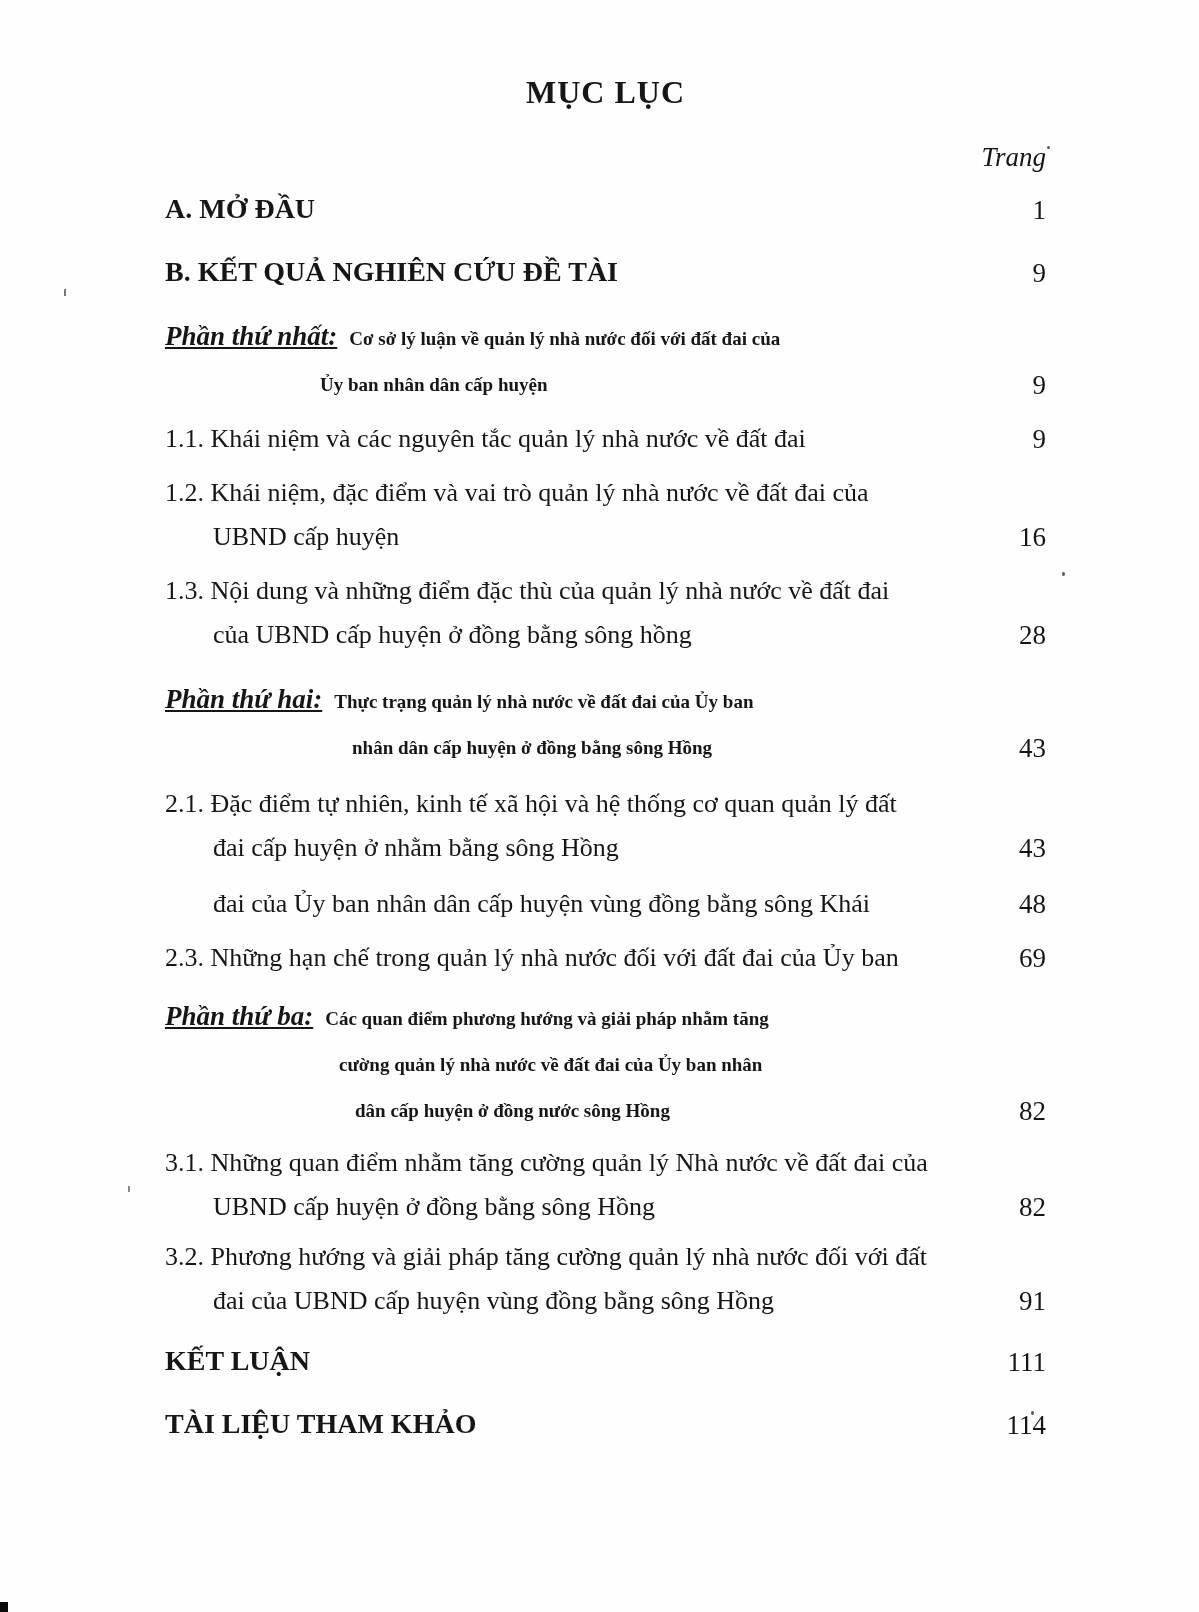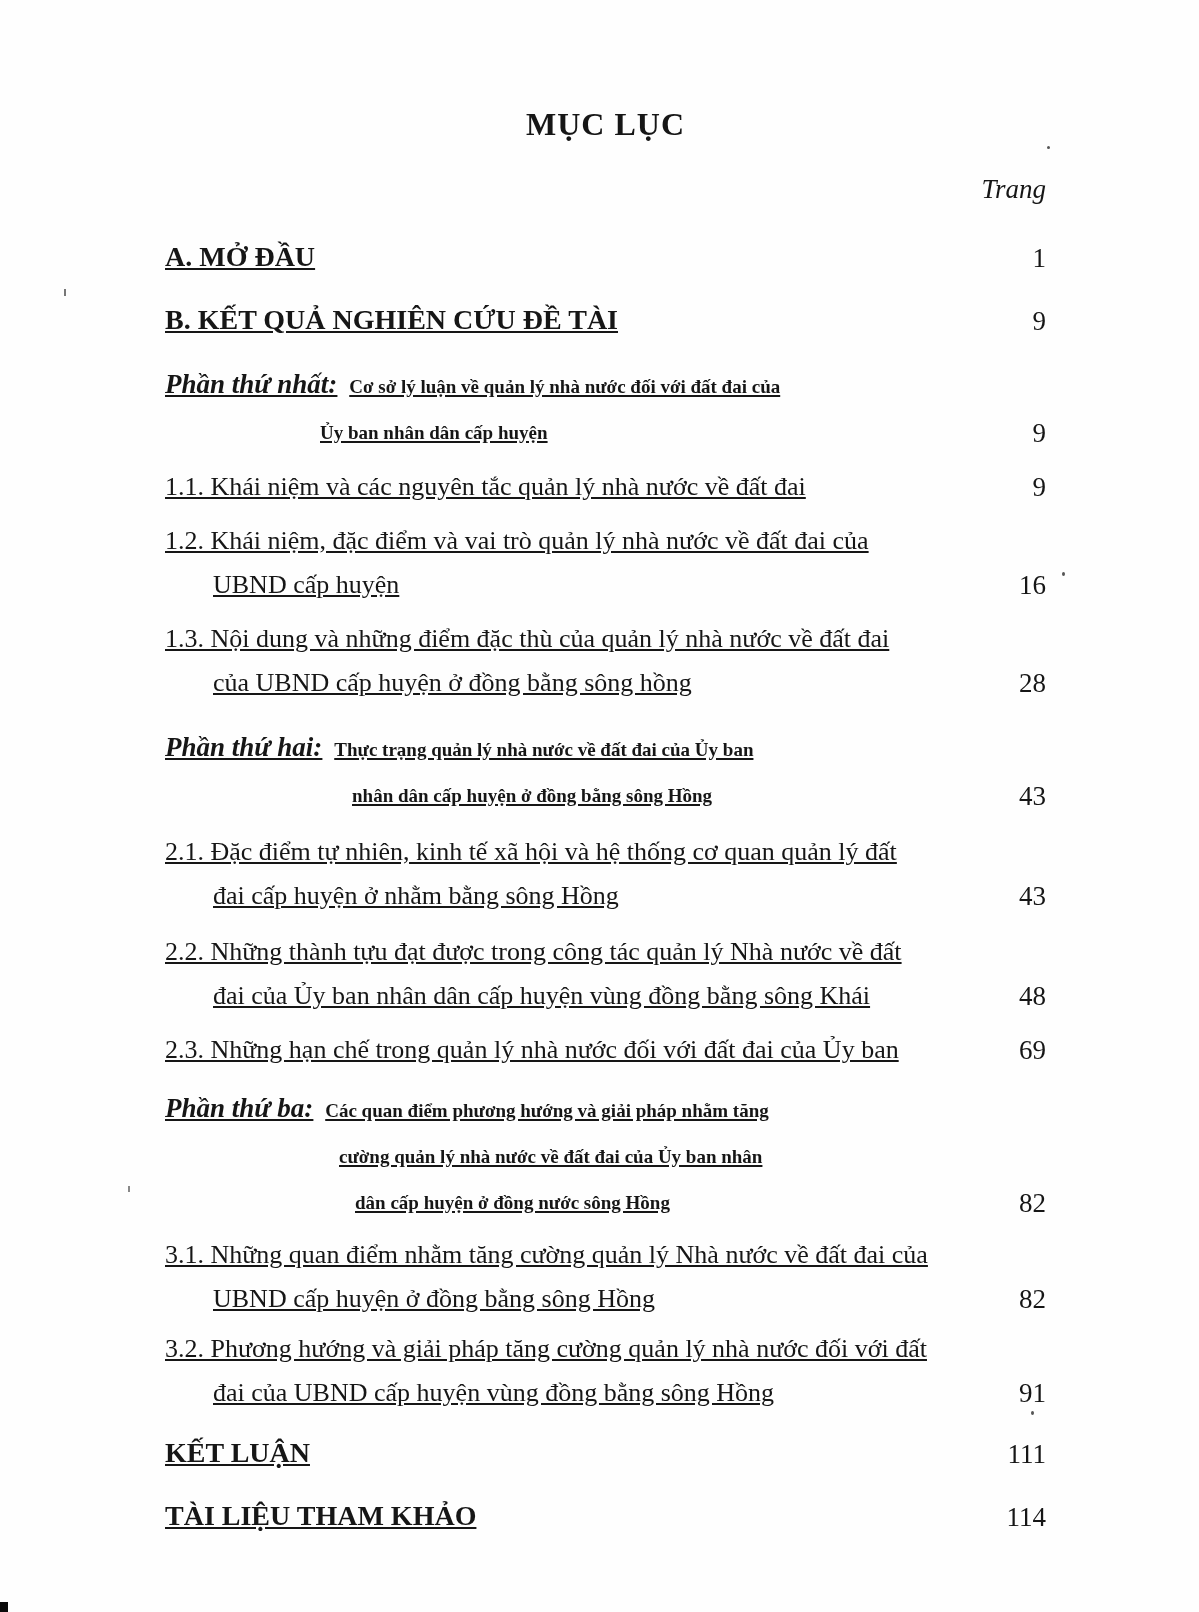--- a/index.html
+++ b/index.html
@@ -7,35 +7,35 @@
     position:relative;
     width:1199px; height:1612px;
     margin:0 auto;
     background:#fefefe;
     color:#161616;
     font-family:"Liberation Serif","DejaVu Serif",serif;
     overflow:hidden;
   }
   .content { position:absolute; left:165px; right:153px; top:0; }
   .title {
-    margin-top:106px;
+    margin-top:74px;
     text-align:center;
     font-size:32px;
     font-weight:bold;
     letter-spacing:1px;
   }
   .trang-row {
     margin-top:26px;
     text-align:right;
     font-style:italic;
     font-size:27px;
     line-height:40px;
     height:40px;
   }
-  .toc { margin-top:26px;text-decoration:underline; }
+  .toc { margin-top:10px; }
   .entry { }
   .line {
     position:relative;
     line-height:44px;
     font-size:26px;
     white-space:nowrap;
   }
   .t { }
   .page-num {
     position:absolute;
@@ -154,23 +154,20 @@
         <div class="line">
           <span class="t">2.1. Đặc điểm tự nhiên, kinh tế xã hội và hệ thống cơ quan quản lý đất</span>
         </div>
         <div class="line ind-48">
           <span class="t">đai cấp huyện ở nhằm bằng sông Hồng</span>
           <span class="page-num">43</span>
         </div>
       </div>
 
       <div class="entry mb10">
-        <div class="line">
-          <span class="t">2.2. Những thành tựu đạt được trong công tác quản lý Nhà nước về đất</span>
-        </div>
         <div class="line ind-48">
           <span class="t">đai của Ủy ban nhân dân cấp huyện vùng đồng bằng sông Khái</span>
           <span class="page-num">48</span>
         </div>
       </div>
 
       <div class="entry mb14">
         <div class="line">
           <span class="t">2.3. Những hạn chế trong quản lý nhà nước đối với đất đai của Ủy ban</span>
         </div>

